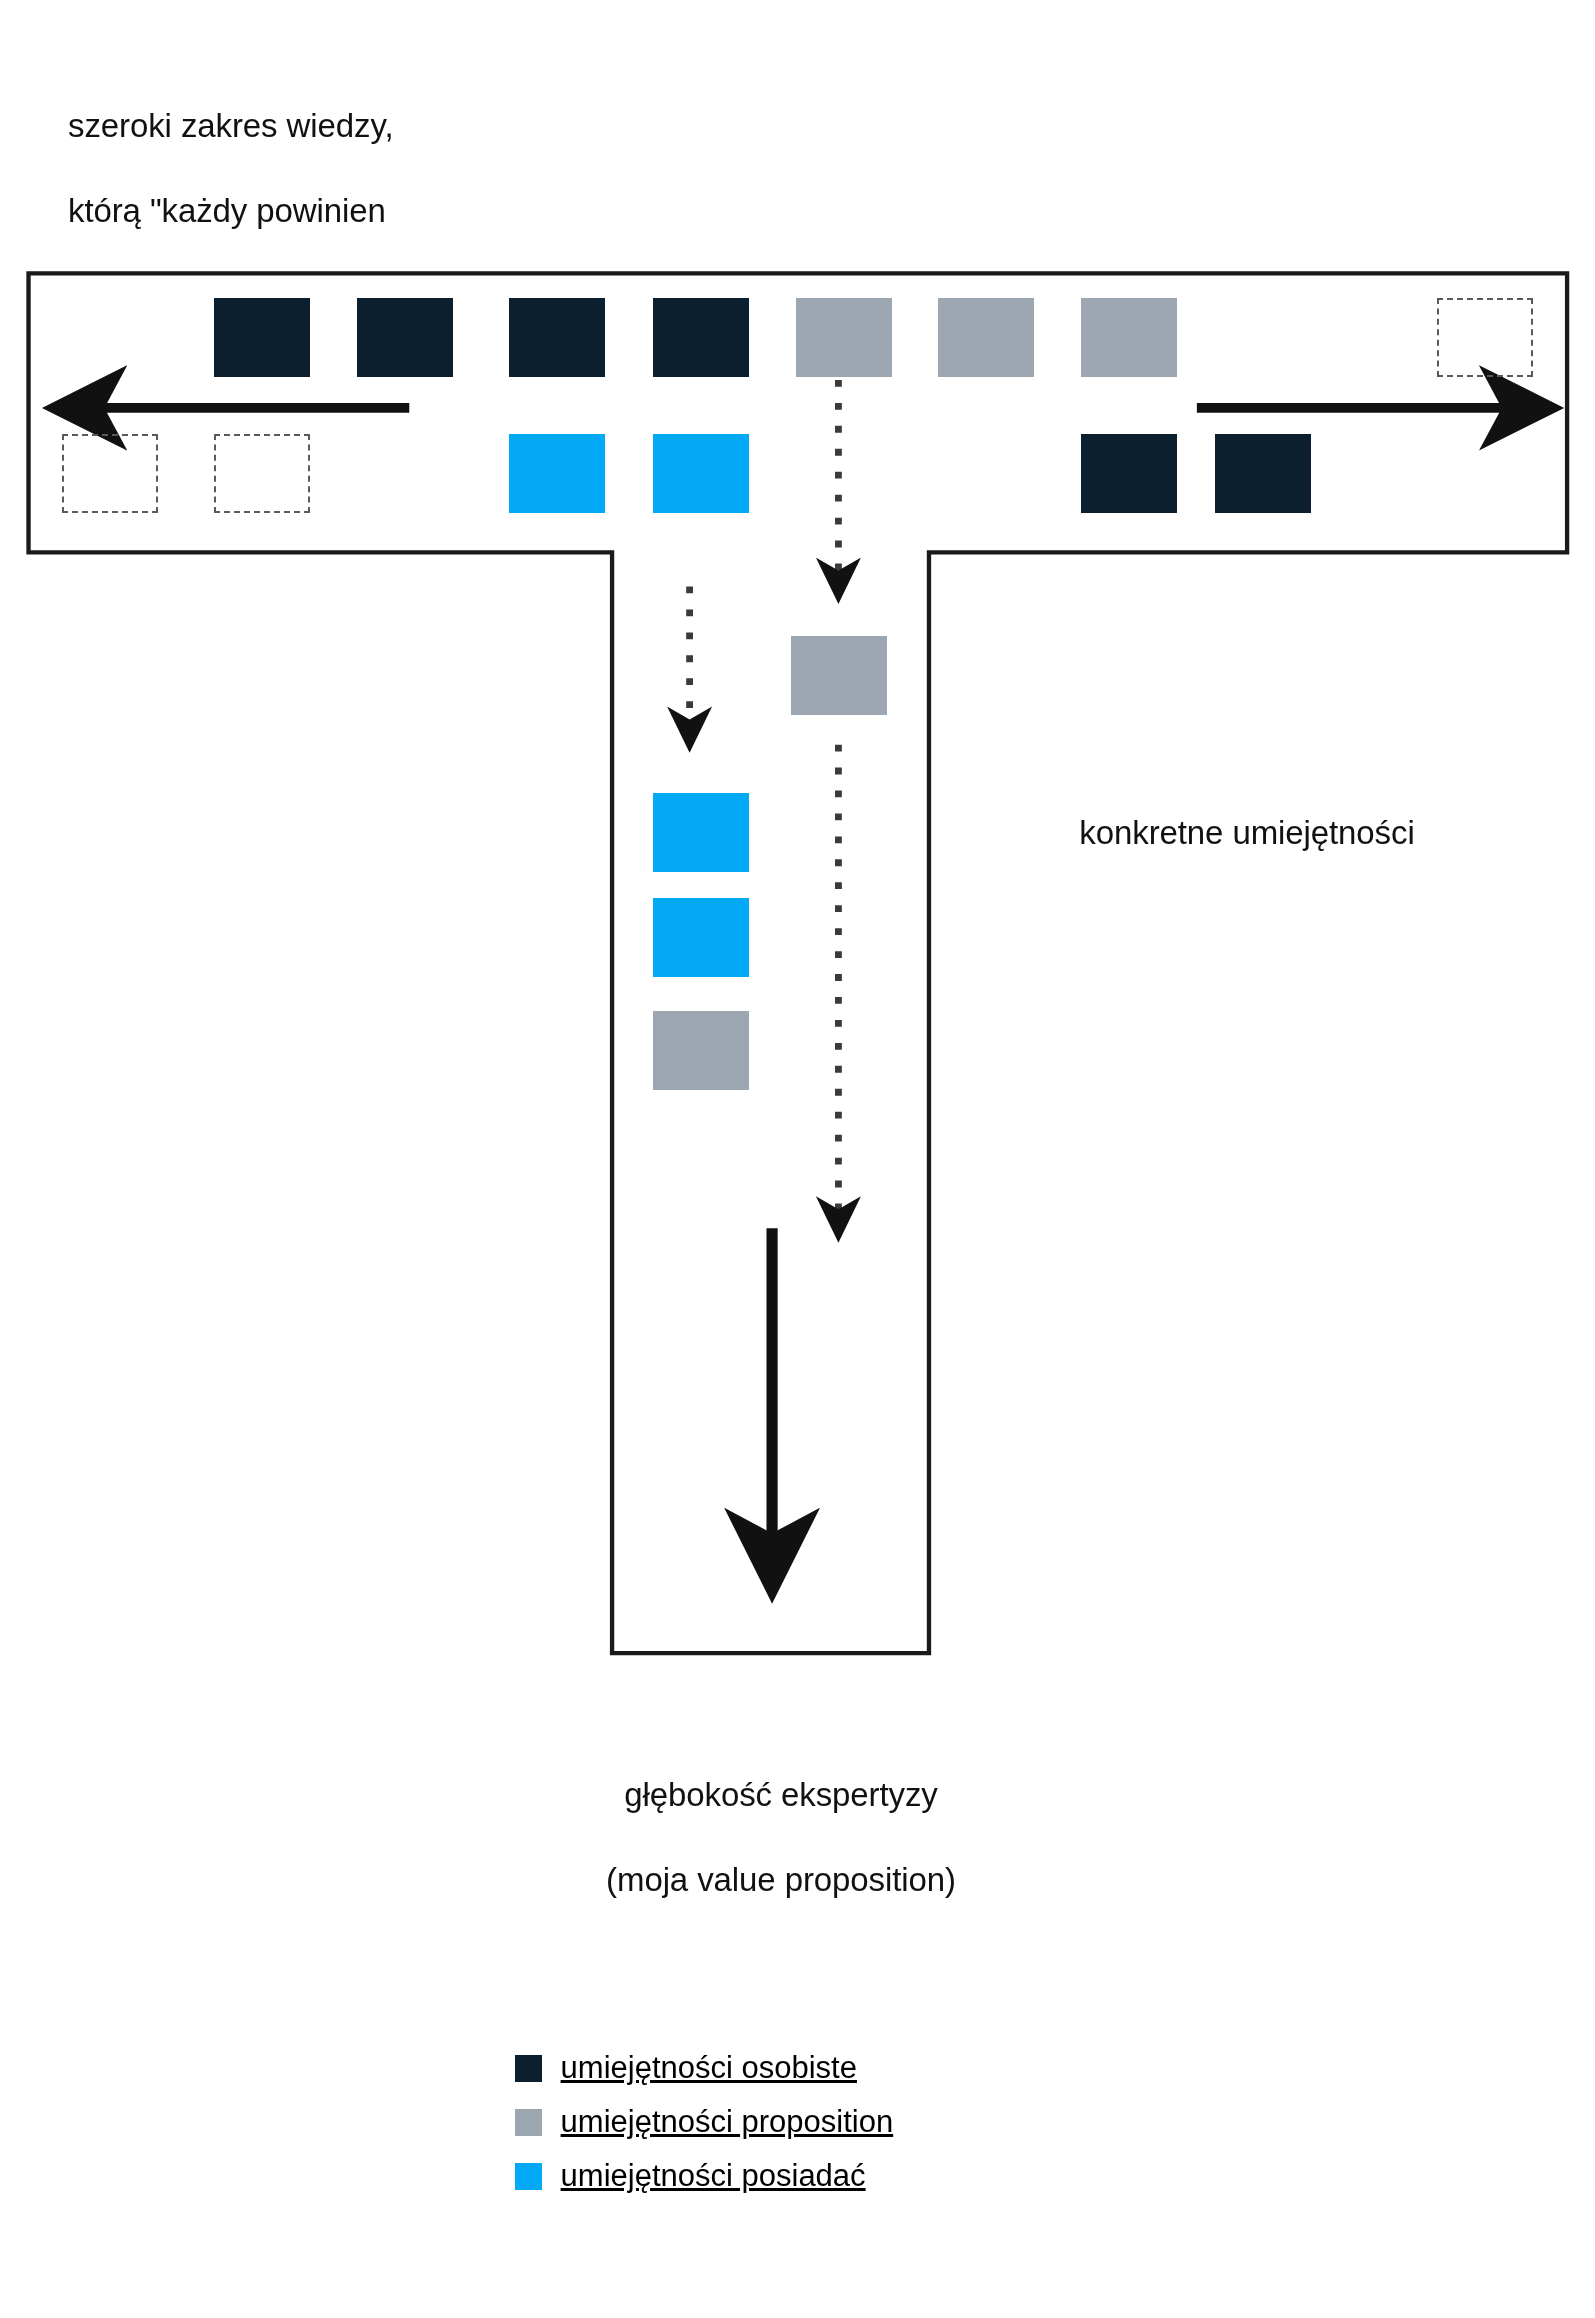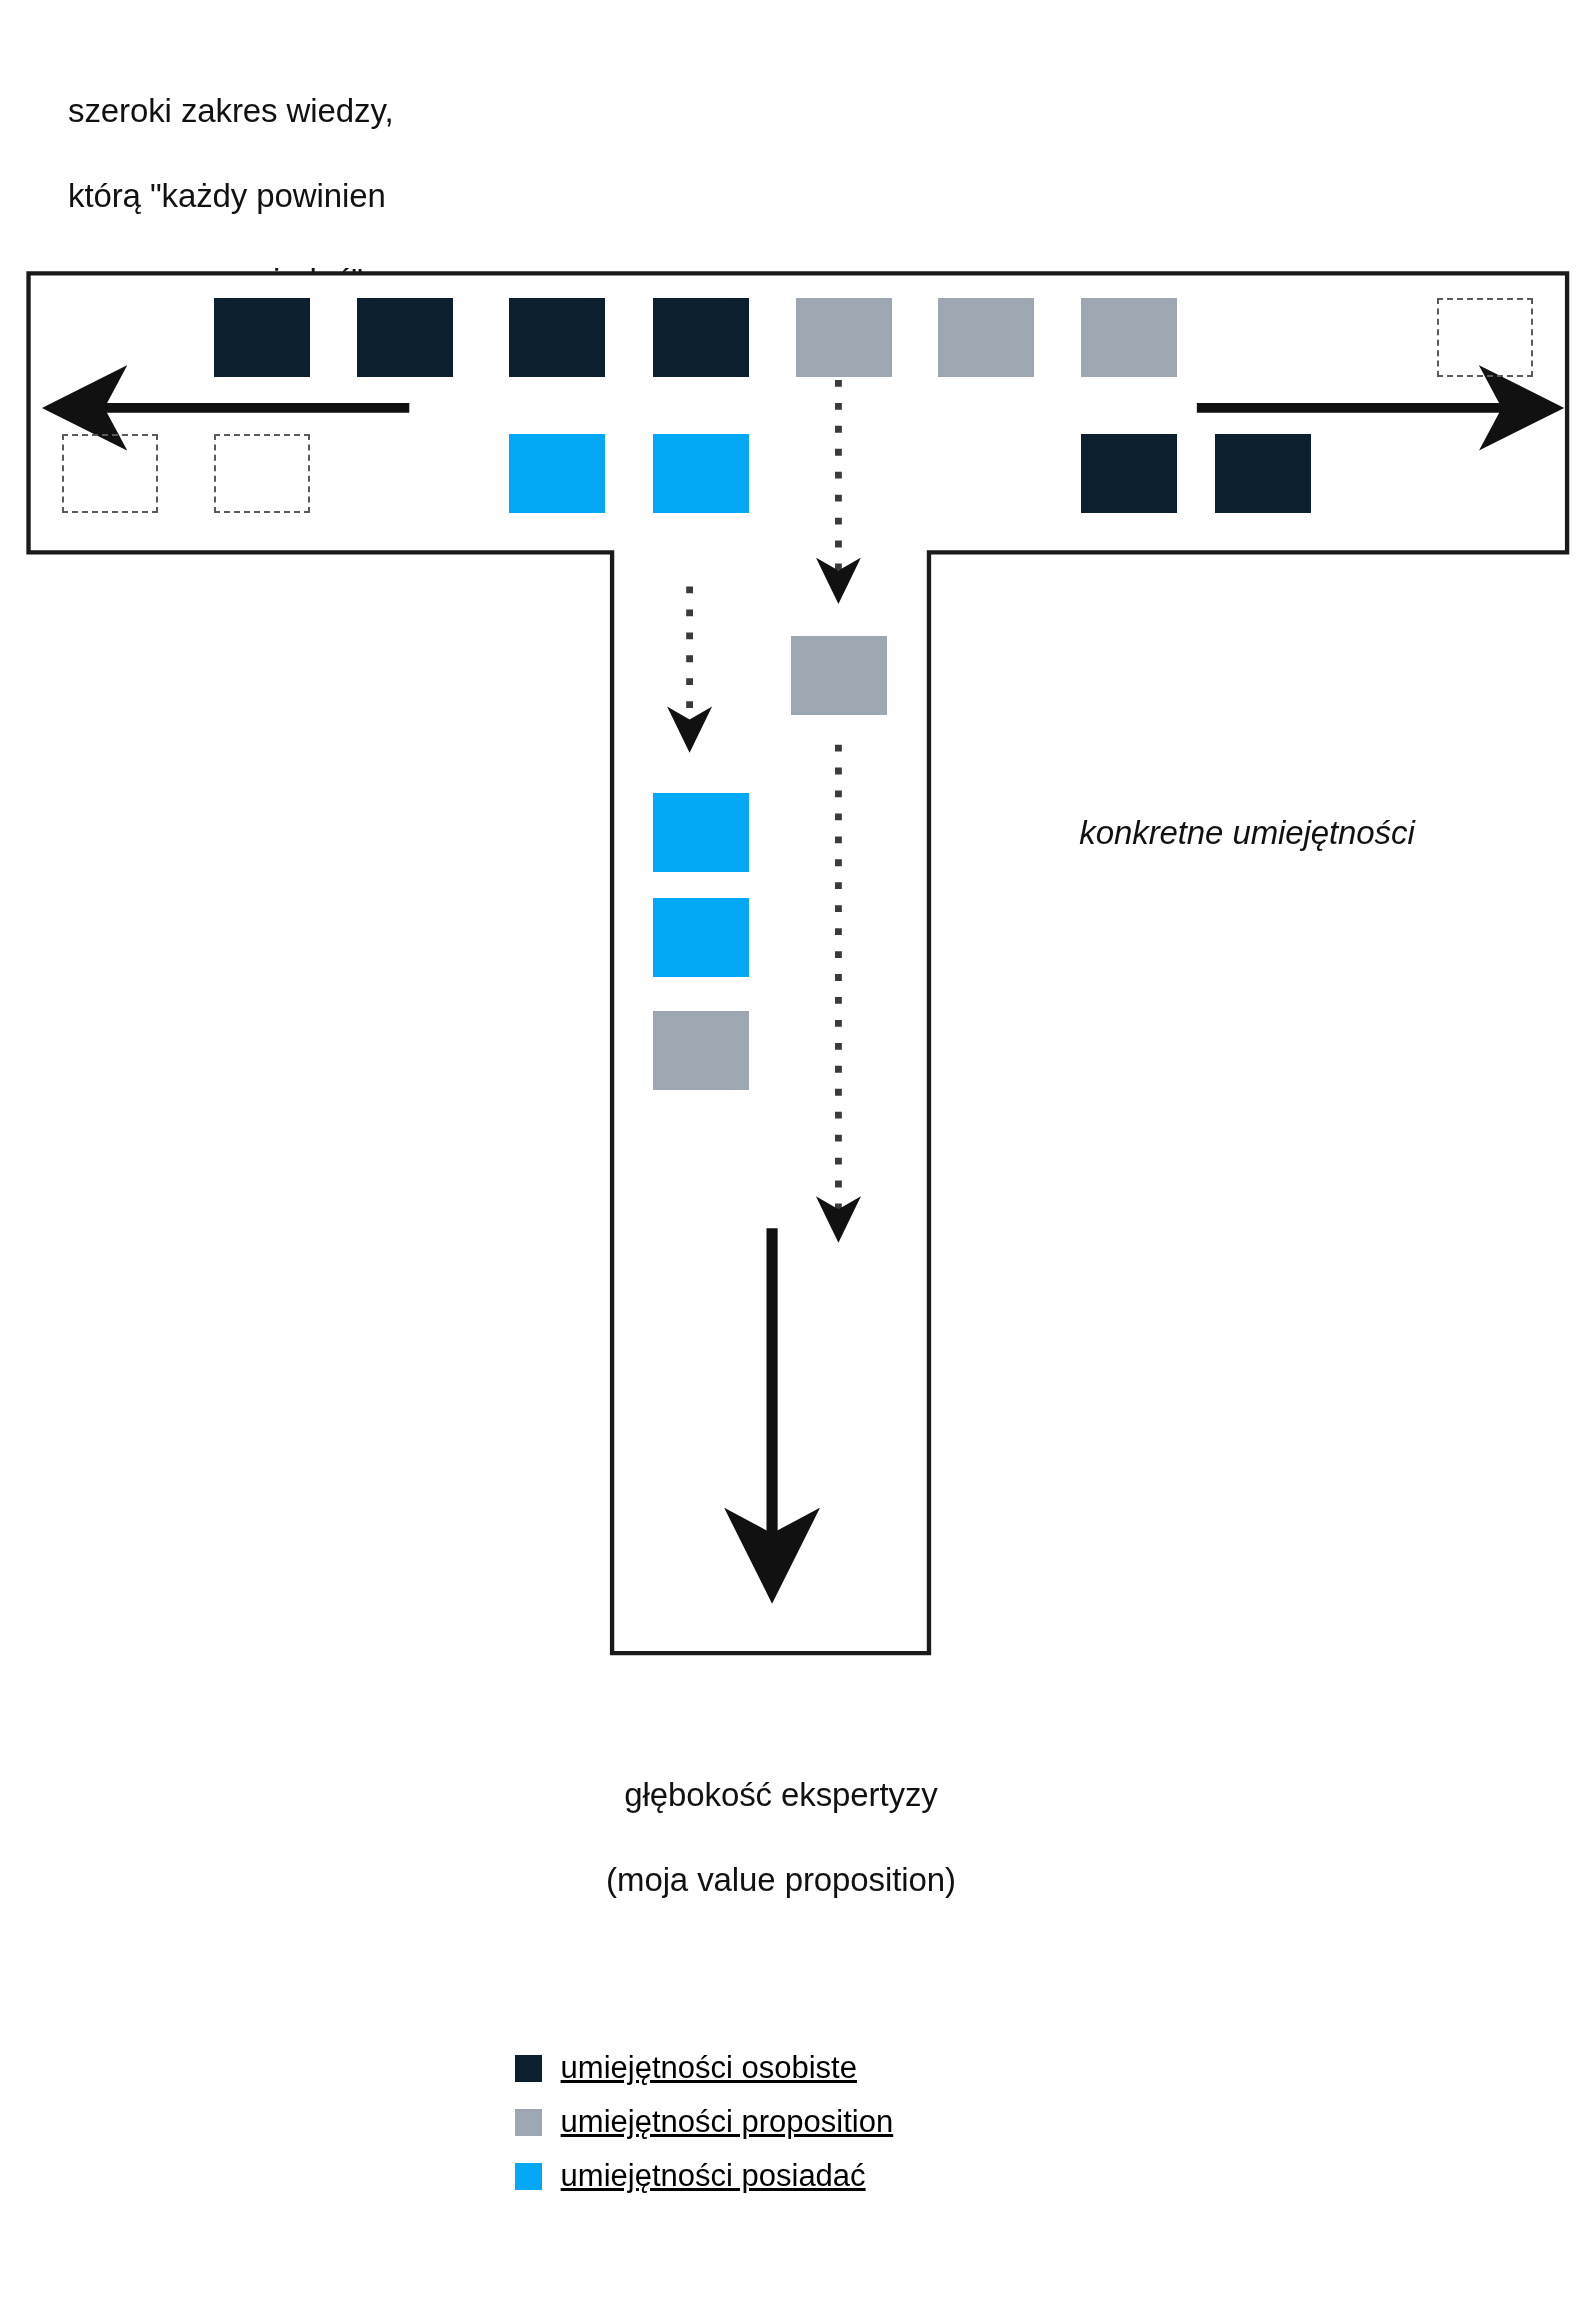--- a/index.html
+++ b/index.html
@@ -23,33 +23,32 @@
   .caption {
     position: absolute;
     font-size: 33px;
     line-height: 1.29;
     color: #111111;
     white-space: pre-line;
     letter-spacing: -0.1px;
   }
   #top-caption {
     left: 68px;
-    top: 47px;
+    top: 62px;
     width: 447px;
     text-align: center;
   }
   #top-caption .l1, #top-caption .l2 { text-align: left; }
   #top-caption .l3 { text-align: center; }
 
   #right-caption {
     left: 968px;
     top: 769px;
     width: 558px;
     text-align: center;
-    font-style: italic;
   }
 
   #bottom-caption {
     left: 471px;
     top: 1731px;
     width: 620px;
     text-align: center;
   }
 
   

